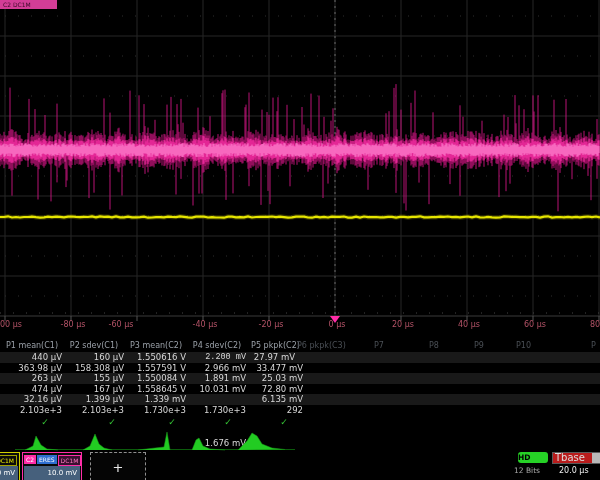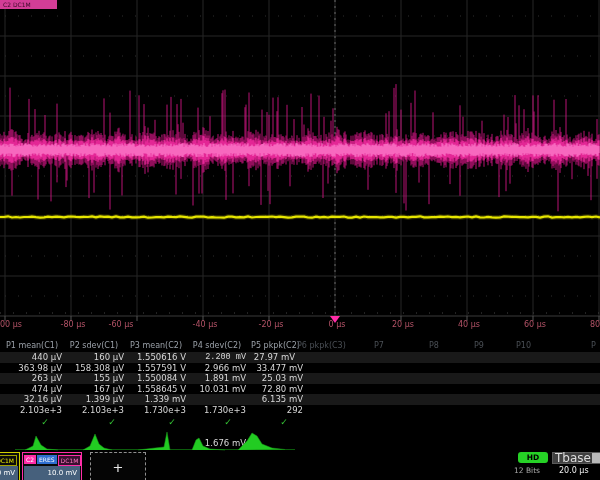--- a/index.html
+++ b/index.html
@@ -43,31 +43,31 @@
   }
   .badge{display:inline-block;font-size:6px;line-height:9px;height:9px;
     padding:0 2px;margin:2px 0 0 1px;vertical-align:top;white-space:nowrap;}
   .plusbox{
     position:absolute;left:90px;top:452px;width:56px;height:34px;box-sizing:border-box;
     border:1px dashed #8f8f8f;color:#e8e8e8;font-size:13px;text-align:center;
     line-height:30px;background:#050505;
   }
   .hd-badge{
     position:absolute;left:518px;top:452px;width:30px;height:11px;background:#26d126;
-    border-radius:3px;color:#000;font-size:7.5px;font-weight:bold;text-align:center;
+    border-radius:3px;color:#000;font-size:7.5px;font-weight:bold;text-align:left;
     line-height:11px;
   }
   .hd-bits{
     position:absolute;left:514px;top:466px;width:38px;text-align:left;color:#a8a8a8;
     font-size:7.5px;
   }
   .tbase{position:absolute;left:552px;top:452px;width:48px;height:34px;}
   .tbase-head{
-    position:absolute;left:0;top:0;width:48px;height:12px;background:#404040;
-    border:1px solid #5a5a5a;box-sizing:border-box;color:#ddd;font-size:12px;
+    position:absolute;left:0;top:0;width:48px;height:12px;background:#b91c1c;
+    border:1px solid #5a5a5a;box-sizing:border-box;color:#ddd;font-size:10px;
     line-height:10px;padding-left:2px;white-space:nowrap;
   }
   .tbase-tab{position:absolute;left:40px;top:1px;width:14px;height:10px;background:#b9b9b9;}
   .tbase-val{
     position:absolute;left:0;top:14px;width:60px;color:#eee;font-size:8px;
     padding-left:7px;white-space:nowrap;
   }
 </style>
 </head>
 <body>

